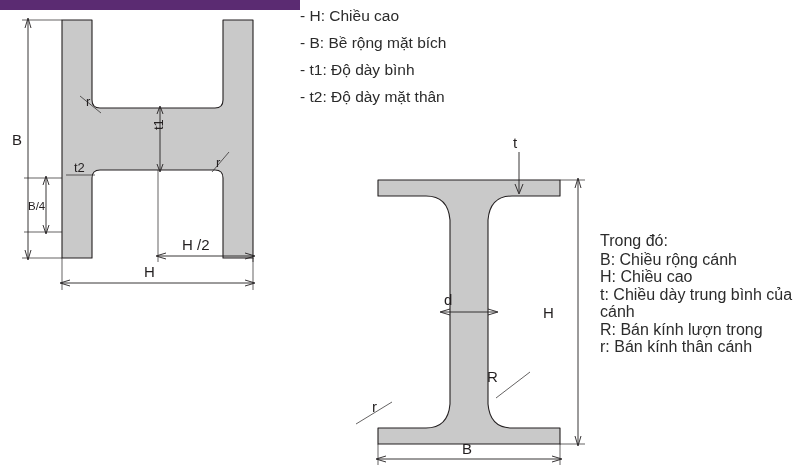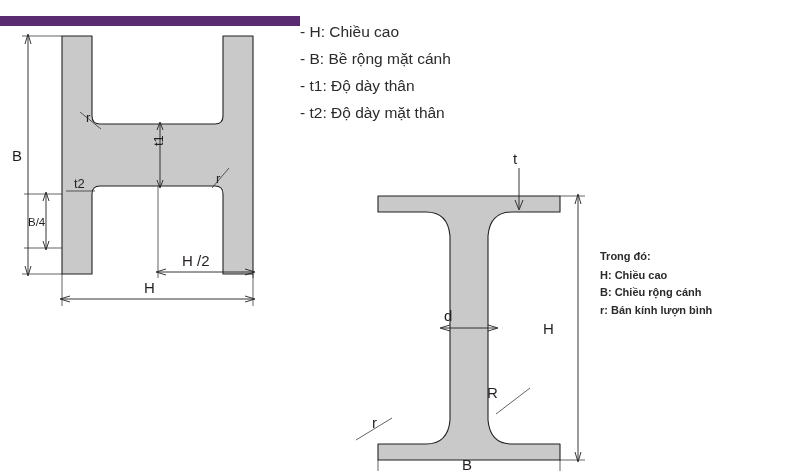--- a/index.html
+++ b/index.html
@@ -11,21 +11,20 @@
     width: 800px;
     height: 471px;
     position: relative;
     overflow: hidden;
     font-family: "Liberation Sans", sans-serif;
     color: #231f20;
   }
   .canvas {
     position: absolute;
     inset: 0;
-    margin-top: 16px;
   }
   svg.diagram {
     position: absolute;
     left: 0;
     top: 0;
     width: 800px;
     height: 471px;
   }
   .legend-left {
     position: absolute;
@@ -37,24 +36,23 @@
     color: #2b2b2b;
   }
   .legend-left .li {
     white-space: nowrap;
   }
   .legend-right {
     position: absolute;
     left: 600px;
     top: 232px;
     width: 198px;
-    font-size: 11px;
+    font-size: 16px;
     line-height: 17.5px;
     color: #2b2b2b;
-    font-weight: bold;
   }
   .legend-right .hdr {
     margin-bottom: 1px;
   }
   .purple-bar {
     position: absolute;
     left: 0;
     top: 0;
     width: 300px;
     height: 10px;
@@ -90,30 +88,32 @@
 </style>
 </head>
 <body>
 
 <div class="canvas">
 
   <div class="purple-bar"></div>
 
   <div class="legend-left">
     <div class="li">- H: Chiều cao</div>
-    <div class="li">- B: Bề rộng mặt cánh</div>
-    <div class="li">- t1: Độ dày thân</div>
+    <div class="li">- B: Bề rộng mặt bích</div>
+    <div class="li">- t1: Độ dày bình</div>
     <div class="li">- t2: Độ dày mặt thân</div>
   </div>
 
   <div class="legend-right">
     <div class="hdr">Trong đó:</div>
+    <div>B: Chiều rộng cánh</div>
     <div>H: Chiều cao</div>
-    <div>B: Chiều rộng cánh</div>
-    <div>r: Bán kính lượn bình</div>
+    <div>t: Chiều dày trung bình của cánh</div>
+    <div>R: Bán kính lượn trong</div>
+    <div>r: Bán kính thân cánh</div>
   </div>
 
   <svg class="diagram" viewBox="0 0 800 471">
 
     <g>
 
       <path class="shape" d="M 62,20
            L 92,20
            L 92,100
            Q 92,108 100,108

